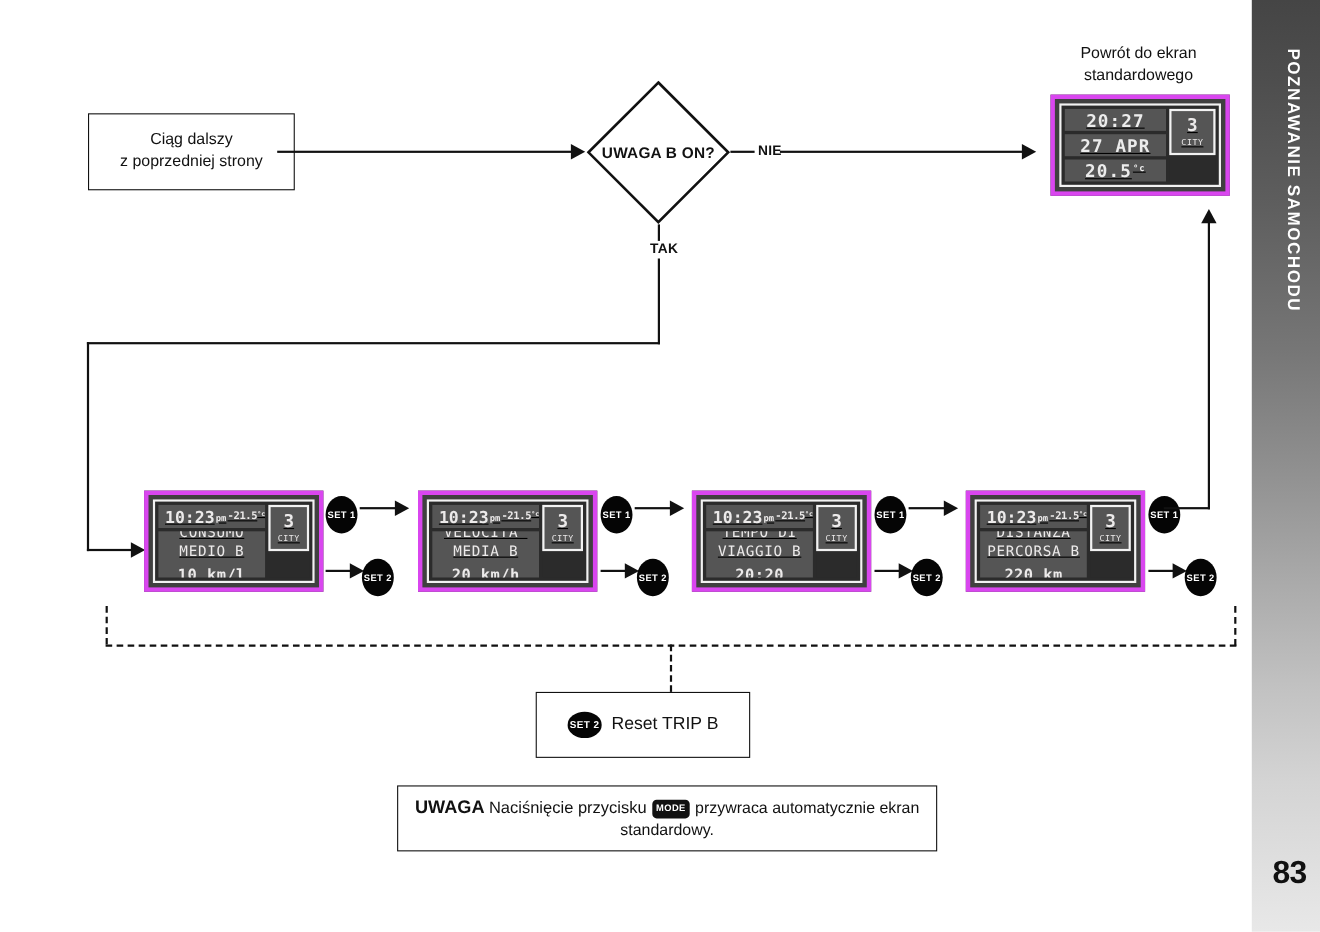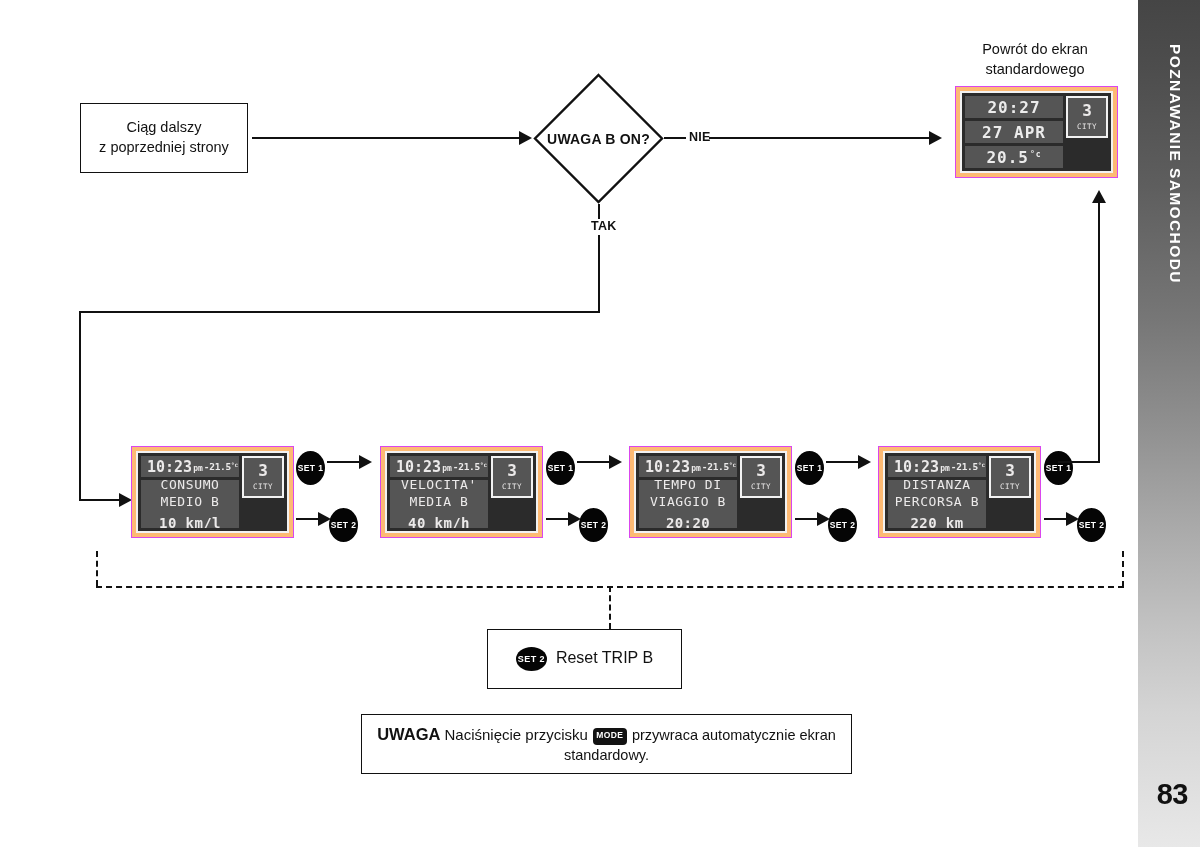--- a/index.html
+++ b/index.html
@@ -94,22 +94,23 @@
     display:inline-flex;width:34px;height:17px;border-radius:4px;
     background:#121212;color:#fff;
     align-items:center;justify-content:center;
     font-size:8.5px;font-weight:bold;letter-spacing:0.4px;
     vertical-align:middle;margin:0 5px;
   }
 
   
   .lcd{
     position:absolute;box-sizing:border-box;
-    background:#fdba74;padding:4px;
-    border:1px solid #d946ef;
+    background:#404040;padding:4px;
+    border:4px solid #d946ef;
+    text-decoration:underline;
   }
   .lcd-inner{
     box-sizing:border-box;width:100%;height:100%;
     border:2px solid #f2f2f2;background:#2b2b2b;
     padding:3px;display:flex;gap:3px;
   }
   .lcd-left{flex:1;display:flex;flex-direction:column;gap:3px;}
   .lcd-right{width:42px;display:flex;flex-direction:column;gap:3px;}
 
   .seg{
@@ -185,21 +186,21 @@
       <div class="lcd-right">
         <div class="seg seg-gear">
           <span class="g">3</span>
           <span class="c">CITY</span>
         </div>
         <div class="seg-filler"></div>
       </div>
     </div>
   </div>
 
-  <div class="box" style="left:80px;top:103px;width:168px;height:70px;">
+  <div class="box" style="left:80px;top:103px;width:188px;height:70px;">
     <div class="box-text">
       <div>Ciąg dalszy</div>
       <div>z poprzedniej strony</div>
     </div>
   </div>
 
   <div class="line hline" style="left:252px;top:137px;width:269px;"></div>
   <div class="arrow-r" style="left:519px;top:131px;"></div>
 
   <div class="diamond-wrap" style="left:533px;top:73px;width:131px;height:131px;">
@@ -260,21 +261,21 @@
       <div class="lcd-left">
         <div class="seg seg-time">
           <span>10:23</span>
             <span class="ampm">pm</span>
             <span class="temp">-21.5</span>
             <span class="tempunit">°c</span>
         </div>
         <div class="seg seg-body">
           <div class="l1">VELOCITA'</div>
           <div class="l2">MEDIA B</div>
-          <div class="val">40 km/h</div>
+          <div class="val">20 km/h</div>
         </div>
       </div>
       <div class="lcd-right">
         <div class="seg seg-gear">
           <span class="g">3</span>
           <span class="c">CITY</span>
         </div>
         <div class="seg-filler"></div>
       </div>
     </div>

